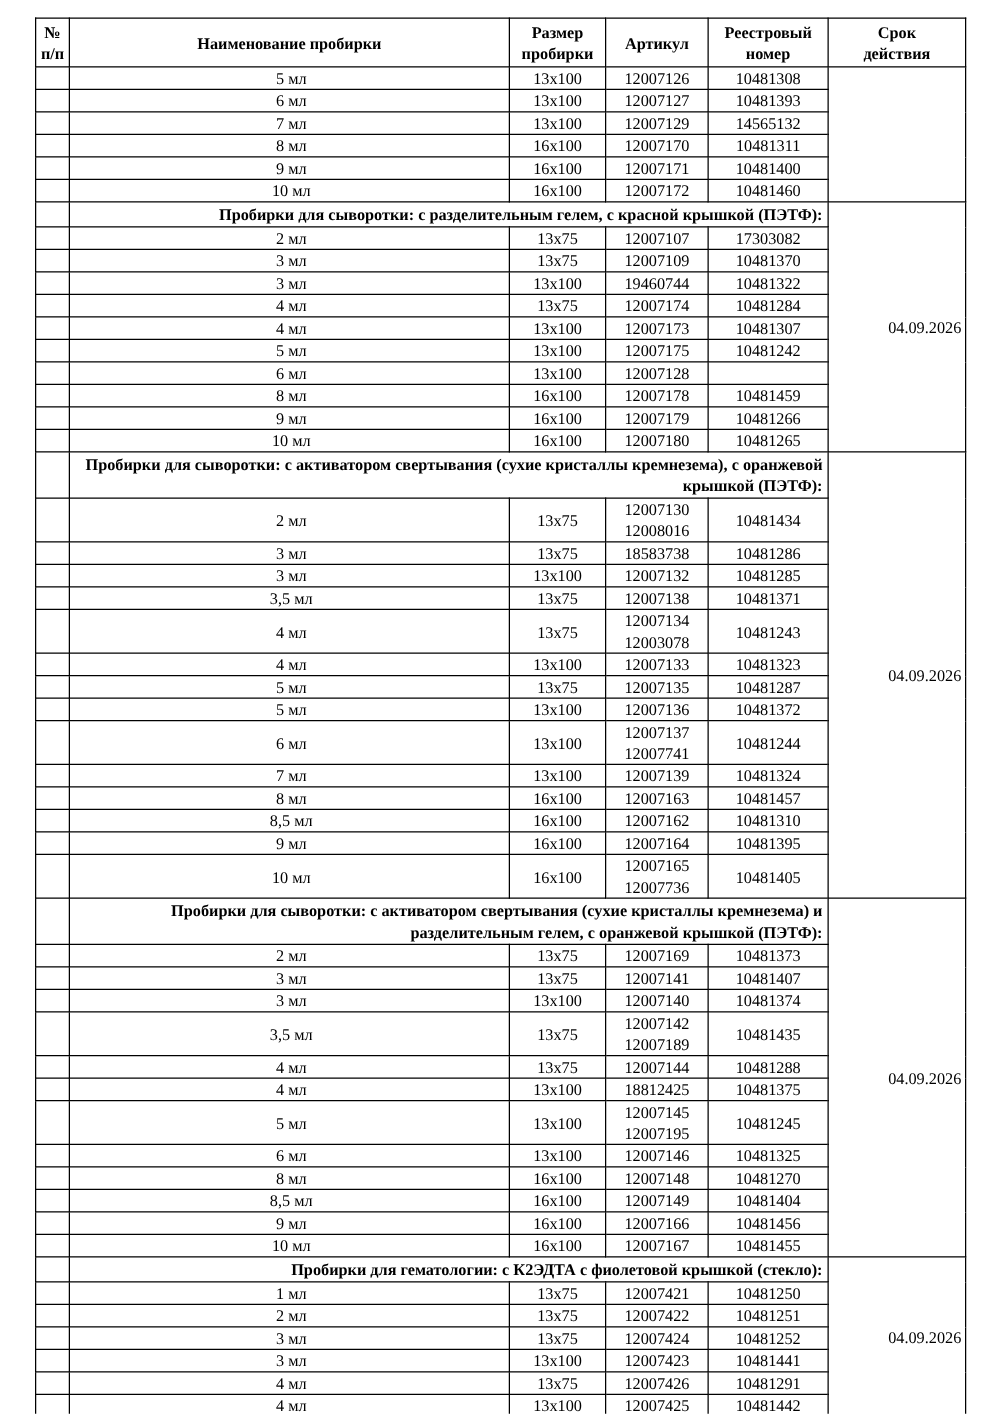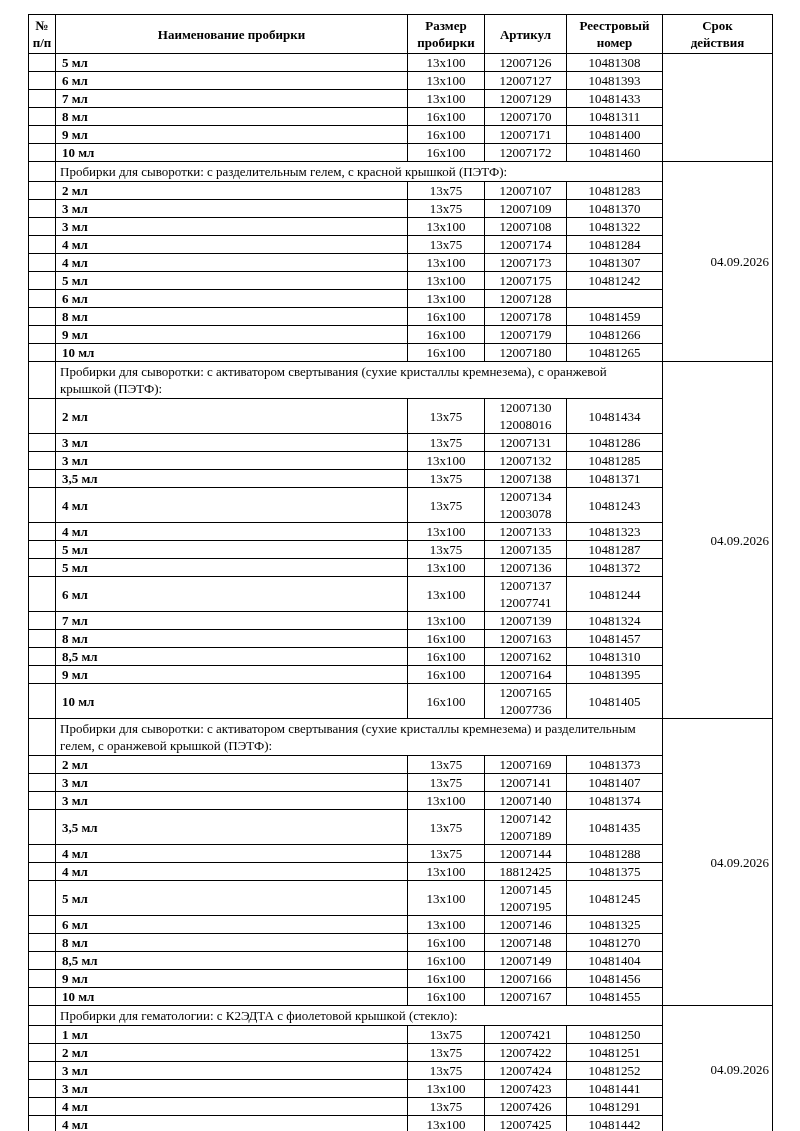--- a/index.html
+++ b/index.html
@@ -26,26 +26,26 @@
     vertical-align: middle;
     overflow: hidden;
   }
   thead th {
     font-weight: bold;
     text-align: center;
     white-space: pre-line;
     padding: 2px 1px;
   }
   td.num { text-align: center; padding-left: 28px; }
-  td.name { text-align: left; padding-left: 6px; font-weight: bold; }
+  td.name { text-align: center; padding-left: 6px; }
   td.center { text-align: center; }
   td.article { white-space: pre-line; margin-left: 16px; }
   td.section-title {
-    font-weight: normal;
-    text-align: left;
+    font-weight: bold;
+    text-align: right;
     padding: 1px 4px;
   }
   td.validity { text-align: right; }
 </style>
 </head>
 <body>
 
 <table>
   <colgroup>
     <col style="width:27px">
@@ -83,21 +83,21 @@
         <td class="name">6 мл</td>
         <td class="center">13x100</td>
         <td class="center article">12007127</td>
         <td class="center">10481393</td>
       </tr>
       <tr>
         <td class="num"></td>
         <td class="name">7 мл</td>
         <td class="center">13x100</td>
         <td class="center article">12007129</td>
-        <td class="center">10481433</td>
+        <td class="center">14565132</td>
       </tr>
       <tr>
         <td class="num"></td>
         <td class="name">8 мл</td>
         <td class="center">16x100</td>
         <td class="center article">12007170</td>
         <td class="center">10481311</td>
       </tr>
       <tr>
         <td class="num"></td>
@@ -116,34 +116,34 @@
       <tr>
         <td class="num">10.</td>
         <td class="section-title" colspan="4">Пробирки для сыворотки: с разделительным гелем, с красной крышкой (ПЭТФ):</td>
         <td class="validity" rowspan="11">04.09.2026</td>
       </tr>
       <tr>
         <td class="num"></td>
         <td class="name">2 мл</td>
         <td class="center">13x75</td>
         <td class="center article">12007107</td>
-        <td class="center">10481283</td>
+        <td class="center">17303082</td>
       </tr>
       <tr>
         <td class="num"></td>
         <td class="name">3 мл</td>
         <td class="center">13x75</td>
         <td class="center article">12007109</td>
         <td class="center">10481370</td>
       </tr>
       <tr>
         <td class="num"></td>
         <td class="name">3 мл</td>
         <td class="center">13x100</td>
-        <td class="center article">12007108</td>
+        <td class="center article">19460744</td>
         <td class="center">10481322</td>
       </tr>
       <tr>
         <td class="num"></td>
         <td class="name">4 мл</td>
         <td class="center">13x75</td>
         <td class="center article">12007174</td>
         <td class="center">10481284</td>
       </tr>
       <tr>
@@ -198,21 +198,21 @@
         <td class="name">2 мл</td>
         <td class="center">13x75</td>
         <td class="center article">12007130
 12008016</td>
         <td class="center">10481434</td>
       </tr>
       <tr>
         <td class="num"></td>
         <td class="name">3 мл</td>
         <td class="center">13x75</td>
-        <td class="center article">12007131</td>
+        <td class="center article">18583738</td>
         <td class="center">10481286</td>
       </tr>
       <tr>
         <td class="num"></td>
         <td class="name">3 мл</td>
         <td class="center">13x100</td>
         <td class="center article">12007132</td>
         <td class="center">10481285</td>
       </tr>
       <tr>

